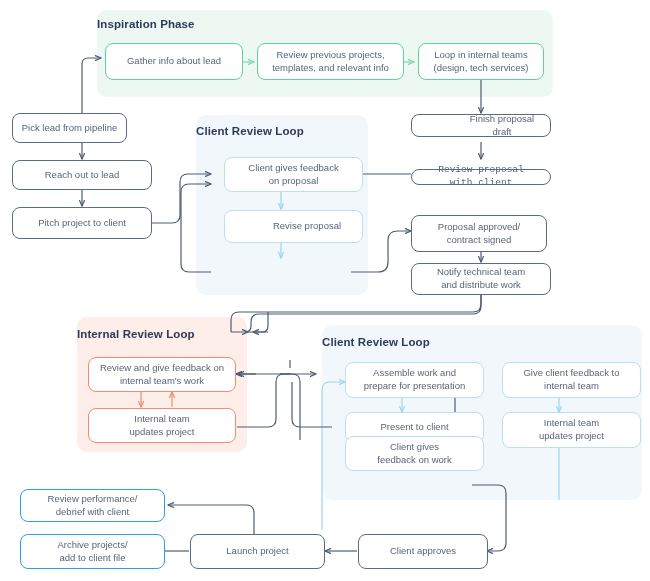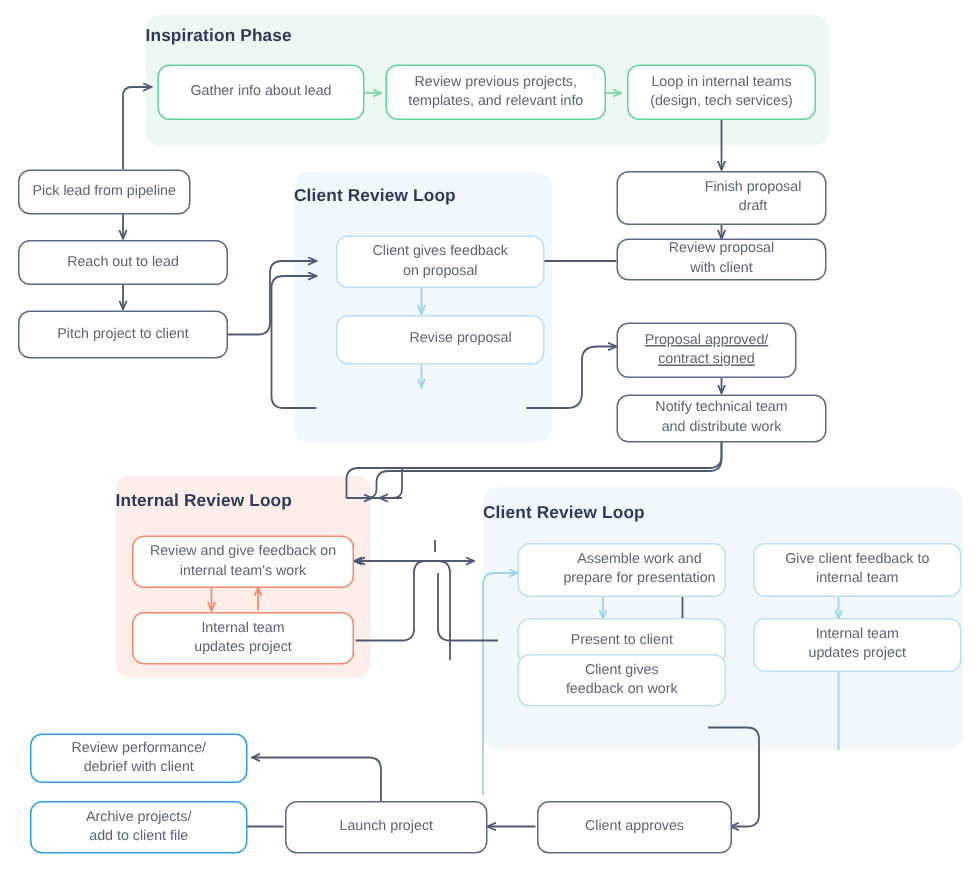--- a/index.html
+++ b/index.html
@@ -189,32 +189,32 @@
   </div>
 
   <div class="node dark" style="left:12px;top:160px;width:140px;height:30px;text-align:right;">
     <span>Reach out to lead</span>
   </div>
 
   <div class="node dark" style="left:12px;top:207px;width:140px;height:32px;">
     <span>Pitch project to client</span>
   </div>
 
-  <div class="node dark" style="left:411px;top:114px;width:140px;height:36px;padding-left:48px;">
+  <div class="node dark" style="left:411px;top:114px;width:140px;height:23px;padding-left:48px;">
     <span>Finish proposal draft</span>
   </div>
 
-  <div class="node dark" style="left:411px;top:159px;width:140px;height:28px;">
+  <div class="node dark" style="left:411px;top:169px;width:140px;height:16px;font-family:Liberation Mono, monospace;">
     <span>
       <span>Review proposal</span><br>
       <span>with client</span>
     </span>
   </div>
 
-  <div class="node dark" style="left:411px;top:215px;width:120px;height:37px;text-decoration:underline;">
+  <div class="node dark" style="left:411px;top:215px;width:136px;height:37px;">
     <span>
       <span>Proposal approved/</span><br>
       <span>contract signed</span>
     </span>
   </div>
 
   <div class="node dark" style="left:411px;top:263px;width:140px;height:32px;">
     <span>
       <span>Notify technical team</span><br>
       <span>and distribute work</span>
@@ -240,21 +240,21 @@
     </span>
   </div>
 
   <div class="node coral" style="left:88px;top:408px;width:148px;height:35px;">
     <span>
       <span>Internal team</span><br>
       <span>updates project</span>
     </span>
   </div>
 
-  <div class="node lightblue" style="left:333px;top:362px;width:139px;height:36px;justify-content:flex-end;">
+  <div class="node lightblue" style="left:333px;top:362px;width:139px;height:36px;">
     <span>
       <span>Assemble work and</span><br>
       <span>prepare for presentation</span>
     </span>
   </div>
 
   <div class="node lightblue" style="left:333px;top:412px;width:139px;height:31px;">
     <span>Present to client</span>
   </div>
 

